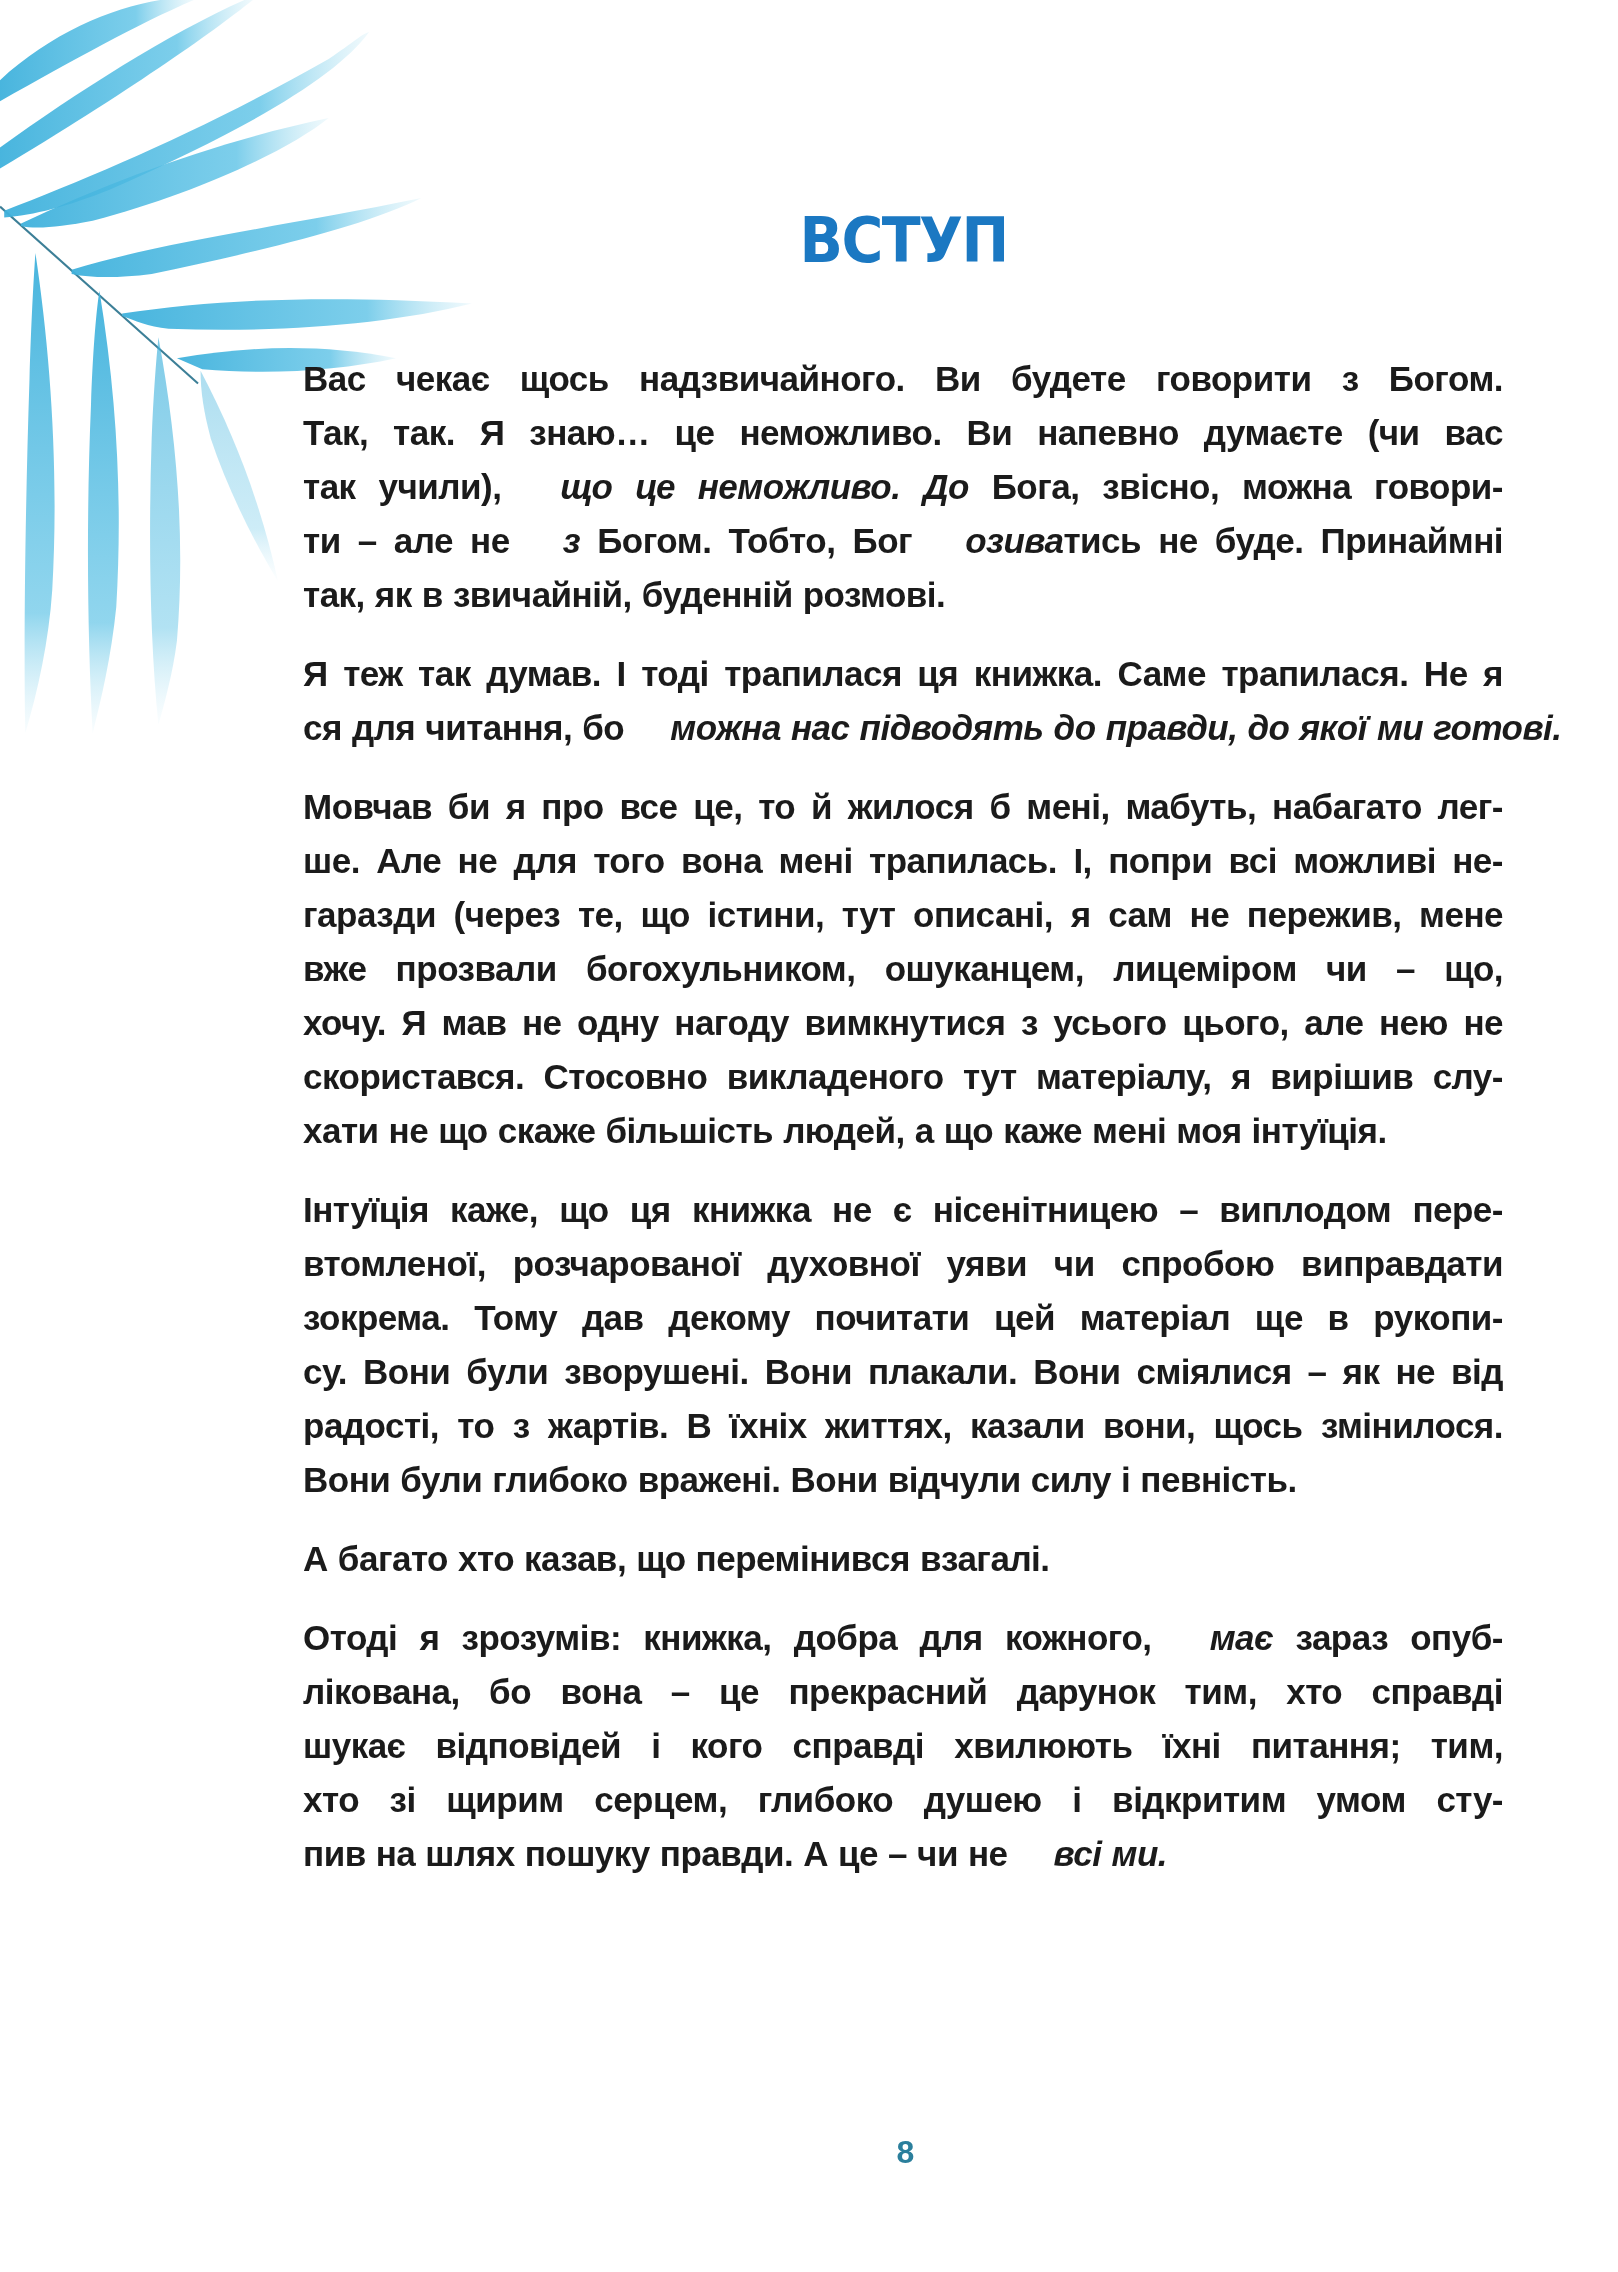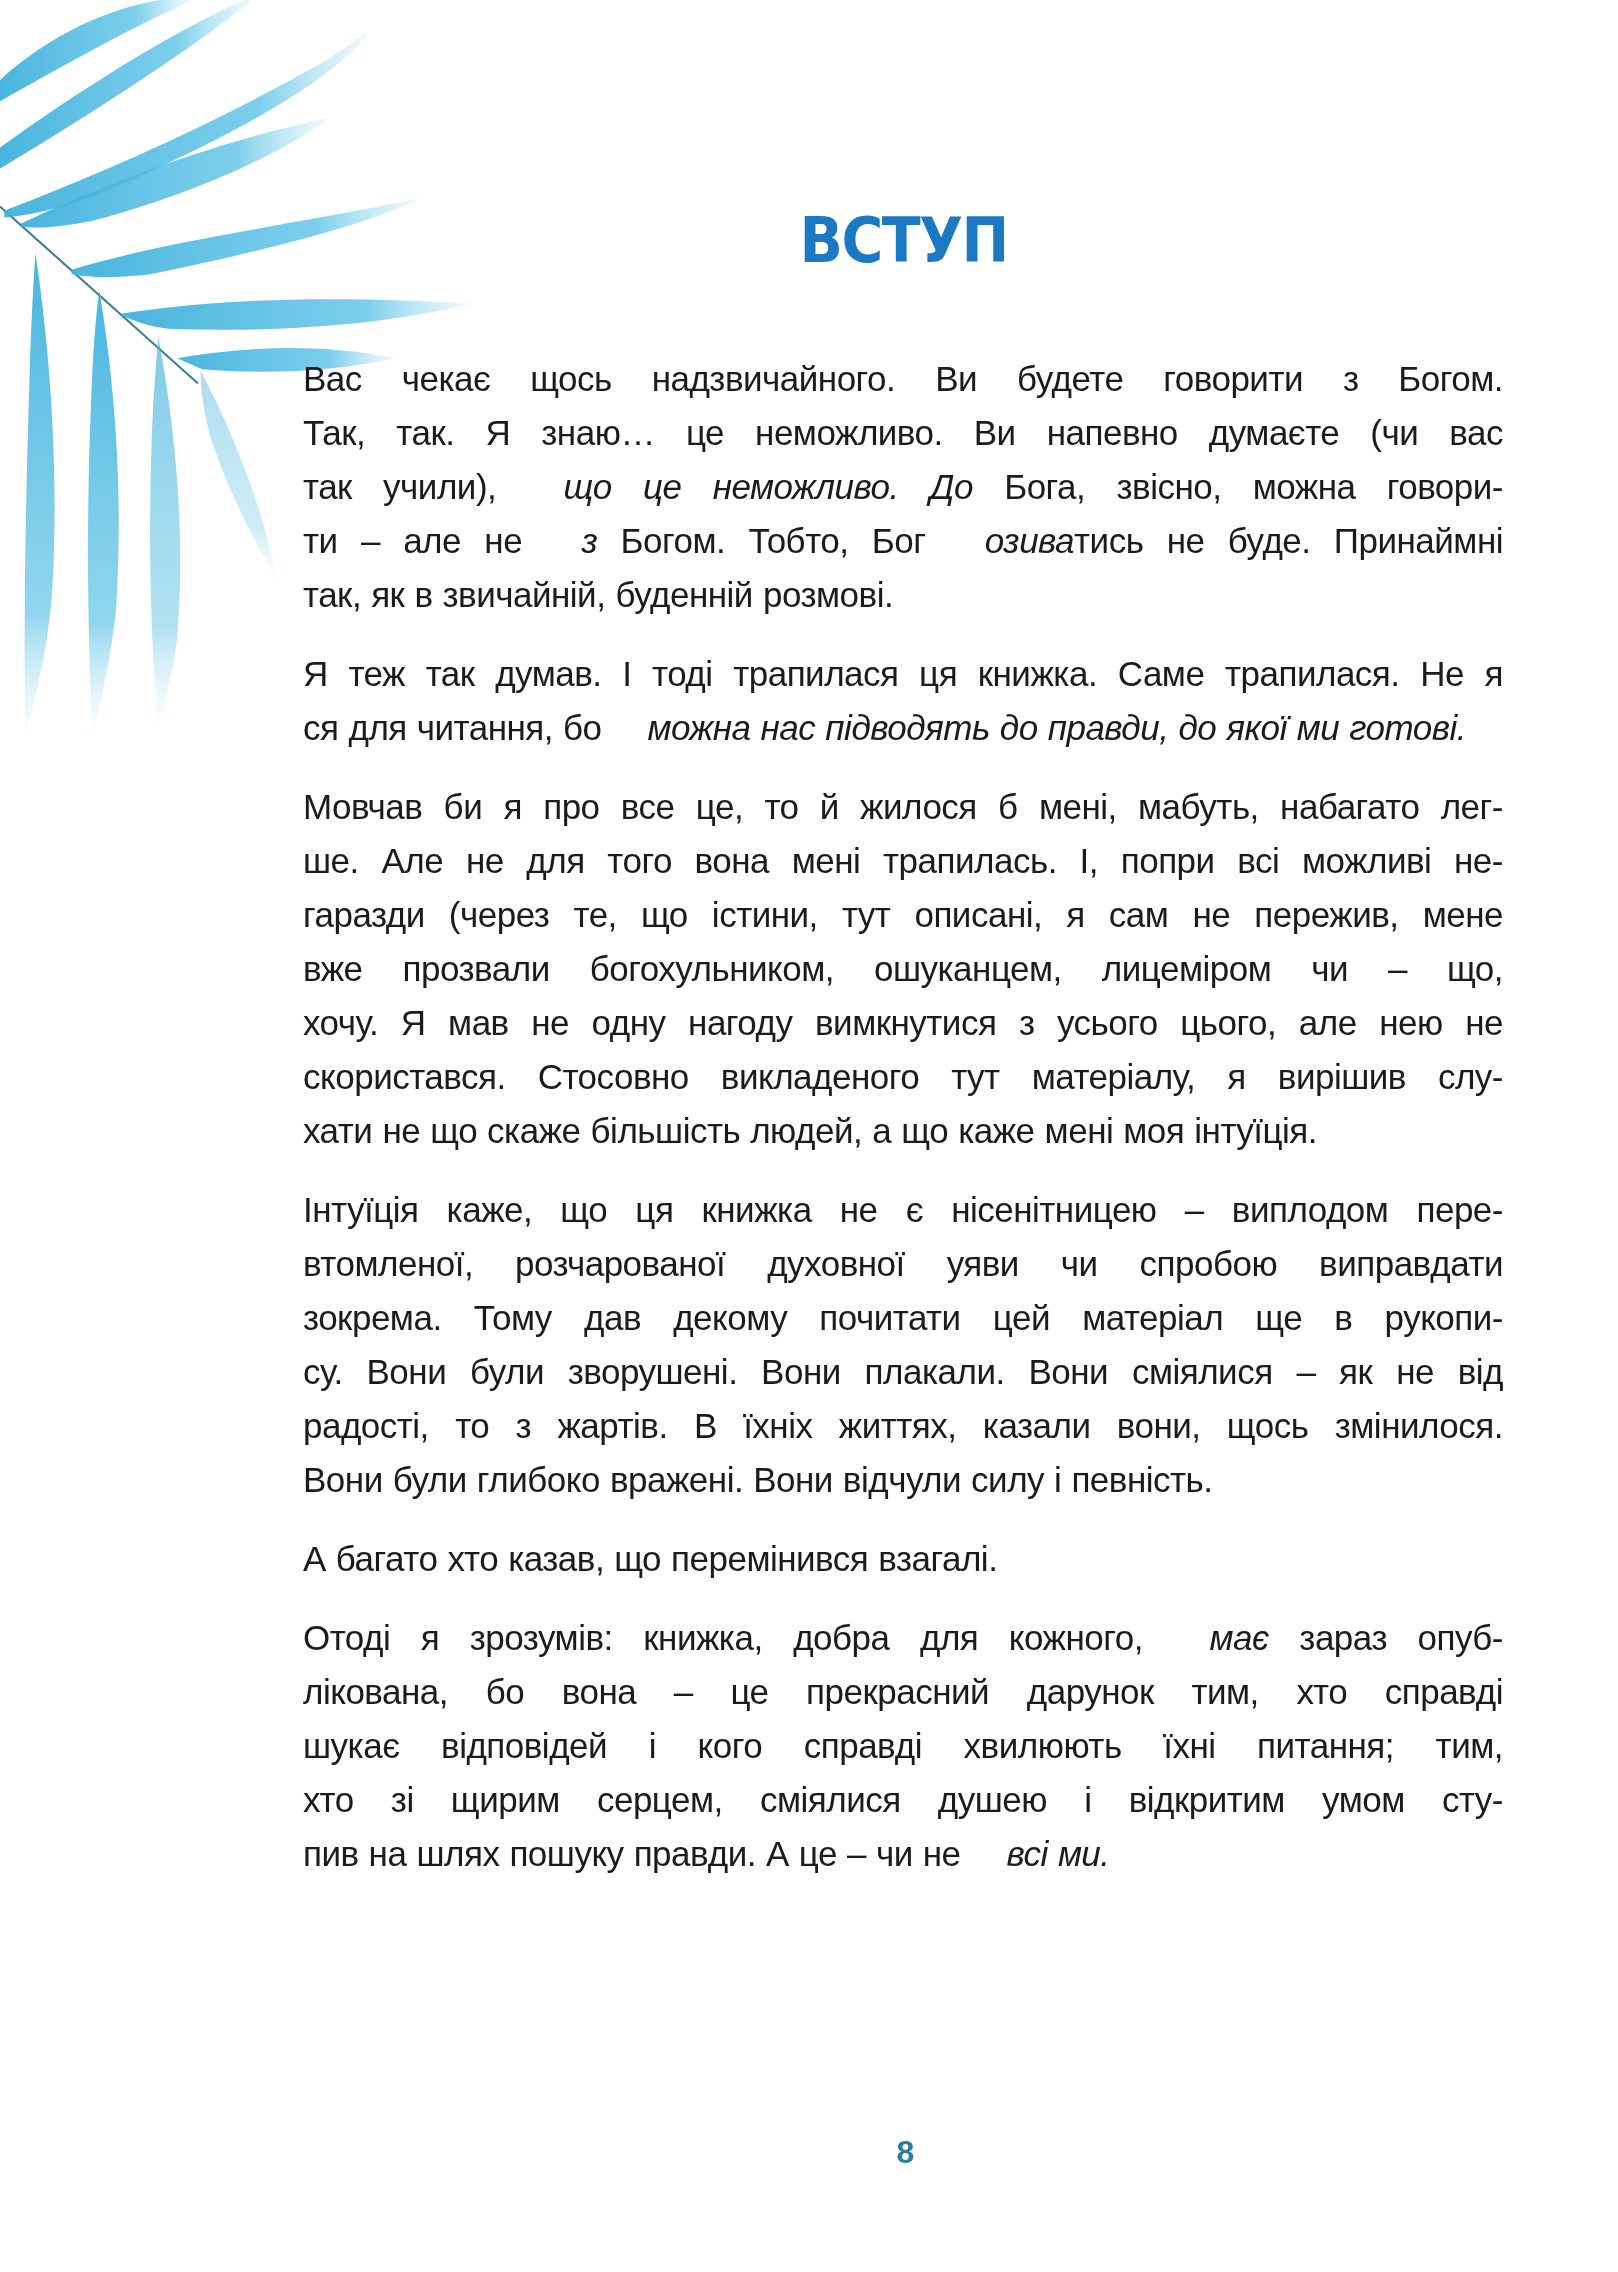--- a/index.html
+++ b/index.html
@@ -12,21 +12,21 @@
     position: absolute; left: 0; width: 1807px; top: 165px; text-align: center;
     font-family: "DejaVu Sans", sans-serif; font-weight: bold; font-size: 62px; line-height: 67px;
     color: #1b78c2; letter-spacing: -1.7px; transform: scaleX(0.92); transform-origin: 904px 0;
   }
   .body-text {
     position: absolute; left: 303px; top: 352px; width: 1200px;
     font-size: 35px; line-height: 54px; text-align: justify; letter-spacing: -0.5px;
     word-spacing: 0.8px;
   }
   .para { margin: 0 0 25px 0; hyphens: manual; }
-  .para .line { display: block; text-align: justify; text-align-last: justify; white-space: nowrap; }
+  .para .line { display: block; text-align: justify; text-align-last: justify; white-space: nowrap; font-weight: bold; }
   .para .line.last { text-align-last: left; }
   .para em { font-style: italic; margin-left: 36px; }
   .page-number {
     position: absolute; left: 0; width: 1811px; top: 2134px; text-align: center;
     font-size: 32px; color: #2b7f9c; font-weight: bold;
   }
 </style>
 </head>
 <body>
 
@@ -91,19 +91,19 @@
       <span class="line"><span>радості, то з жартів. В їхніх життях, казали вони, щось змінилося.</span></span>
       <span class="line last"><span>Вони були глибоко вражені. Вони відчули силу і певність.</span></span>
     </p>
     <p class="para">
       <span class="line last"><span>А багато хто казав, що перемінився взагалі.</span></span>
     </p>
     <p class="para">
       <span class="line"><span>Отоді я зрозумів: книжка, добра для кожного, </span><em>має</em><span> зараз опуб-</span></span>
       <span class="line"><span>лікована, бо вона – це прекрасний дарунок тим, хто справді</span></span>
       <span class="line"><span>шукає відповідей і кого справді хвилюють їхні питання; тим,</span></span>
-      <span class="line"><span>хто зі щирим серцем, сміялися душею і відкритим умом сту-</span></span>
+      <span class="line"><span>хто зі щирим серцем, глибоко душею і відкритим умом сту-</span></span>
       <span class="line last"><span>пив на шлях пошуку правди. А це – чи не </span><em>всі ми.</em></span>
     </p>
   </main>
 
 <div class="page-number">8</div>
 
 
 </body></html>

